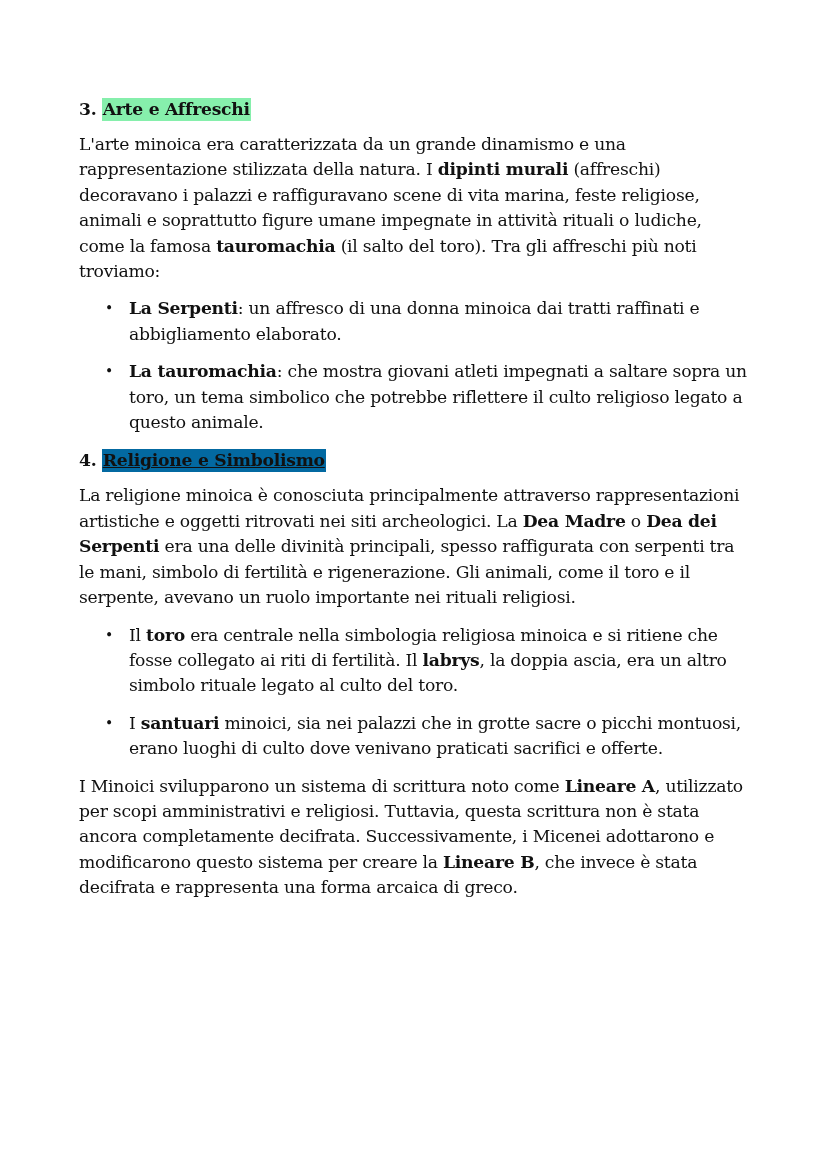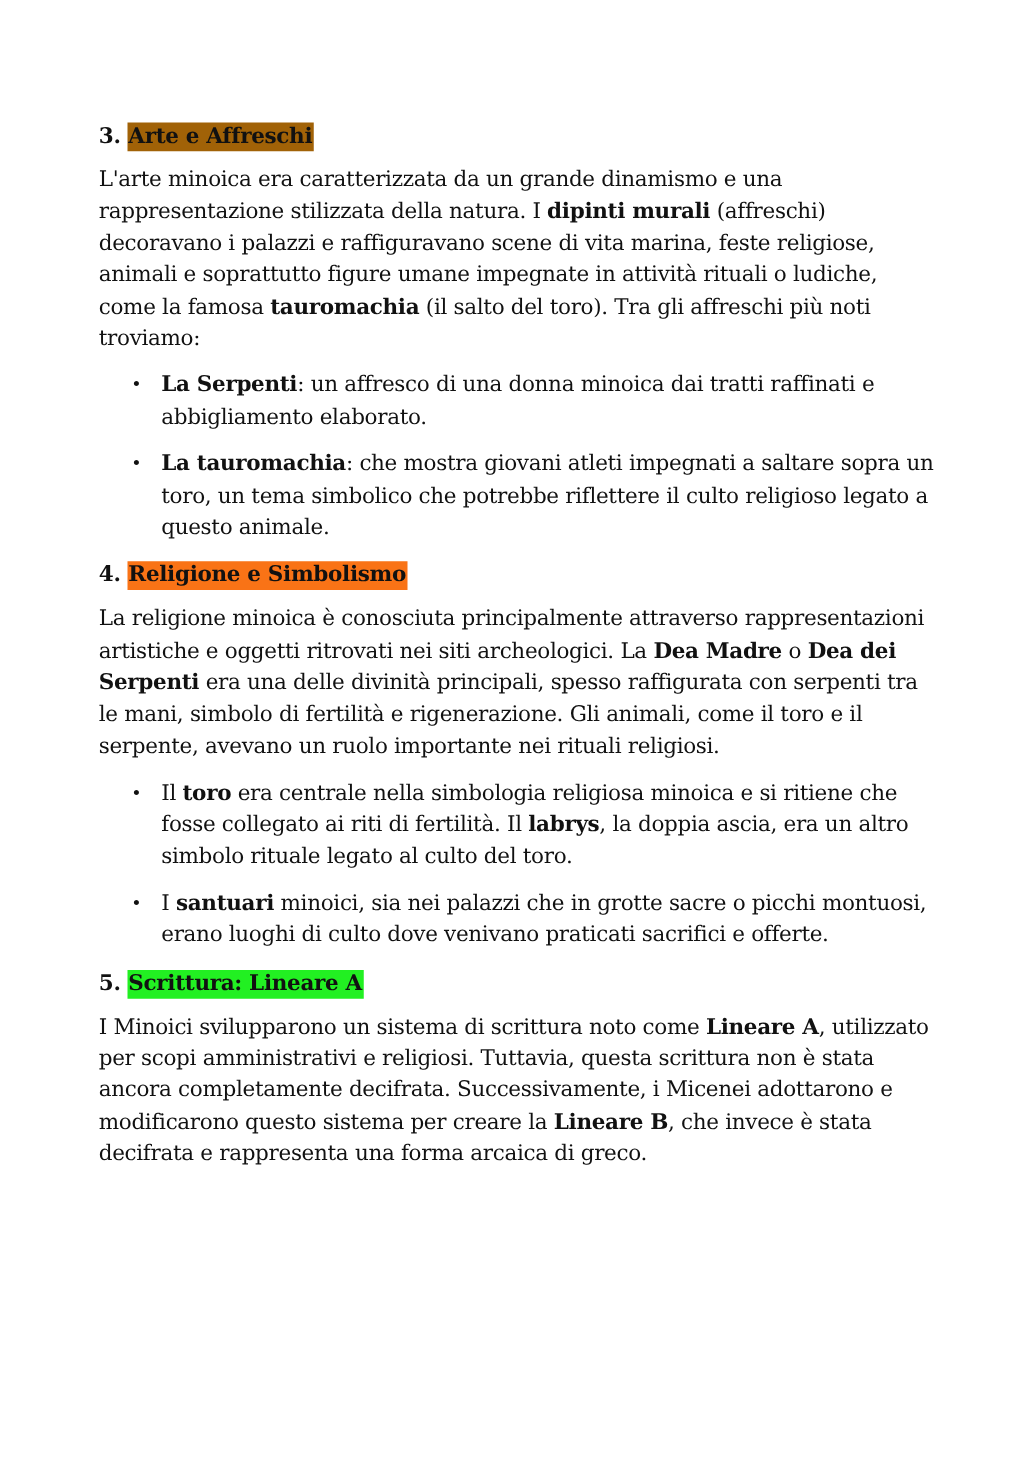--- a/index.html
+++ b/index.html
@@ -40,42 +40,38 @@
     b { font-weight: bold; }
   </style>
 </head>
 <body>
 
 <div class="page">
 
   <section>
     <h2 class="heading">
       <span class="num">3.</span>
-      <span class="hl" style="background: #a16207;">Arte e Affreschi</span>
+      <span class="hl" style="background: #86efac;">Arte e Affreschi</span>
     </h2>
     <p><span>L'arte minoica era caratterizzata da un grande dinamismo e una rappresentazione stilizzata della natura. I </span><b>dipinti murali</b><span> (affreschi) decoravano i palazzi e raffiguravano scene di vita marina, feste religiose, animali e soprattutto figure umane impegnate in attività rituali o ludiche, come la famosa </span><b>tauromachia</b><span> (il salto del toro). Tra gli affreschi più noti troviamo:</span></p>
     <ul>
       <li><span class="bullet">•</span><b>La Serpenti</b><span>: un affresco di una donna minoica dai tratti raffinati e abbigliamento elaborato.</span></li>
       <li><span class="bullet">•</span><b>La tauromachia</b><span>: che mostra giovani atleti impegnati a saltare sopra un toro, un tema simbolico che potrebbe riflettere il culto religioso legato a questo animale.</span></li>
     </ul>
   </section>
 
   <section>
     <h2 class="heading">
       <span class="num">4.</span>
-      <span class="hl" style="background: #f97316;">Religione e Simbolismo</span>
+      <span class="hl" style="background: #0369a1; text-decoration: underline;">Religione e Simbolismo</span>
     </h2>
     <p><span>La religione minoica è conosciuta principalmente attraverso rappresentazioni artistiche e oggetti ritrovati nei siti archeologici. La </span><b>Dea Madre</b><span> o </span><b>Dea dei Serpenti</b><span> era una delle divinità principali, spesso raffigurata con serpenti tra le mani, simbolo di fertilità e rigenerazione. Gli animali, come il toro e il serpente, avevano un ruolo importante nei rituali religiosi.</span></p>
     <ul>
       <li><span class="bullet">•</span><span>Il </span><b>toro</b><span> era centrale nella simbologia religiosa minoica e si ritiene che fosse collegato ai riti di fertilità. Il </span><b>labrys</b><span>, la doppia ascia, era un altro simbolo rituale legato al culto del toro.</span></li>
       <li><span class="bullet">•</span><span>I </span><b>santuari</b><span> minoici, sia nei palazzi che in grotte sacre o picchi montuosi, erano luoghi di culto dove venivano praticati sacrifici e offerte.</span></li>
     </ul>
   </section>
 
   <section>
-    <h2 class="heading">
-      <span class="num">5.</span>
-      <span class="hl" style="background: rgb(34, 240, 34);">Scrittura: Lineare A</span>
-    </h2>
     <p><span>I Minoici svilupparono un sistema di scrittura noto come </span><b>Lineare A</b><span>, utilizzato per scopi amministrativi e religiosi. Tuttavia, questa scrittura non è stata ancora completamente decifrata. Successivamente, i Micenei adottarono e modificarono questo sistema per creare la </span><b>Lineare B</b><span>, che invece è stata decifrata e rappresenta una forma arcaica di greco.</span></p>
   </section>
 
 </div>
 
 </body></html>

